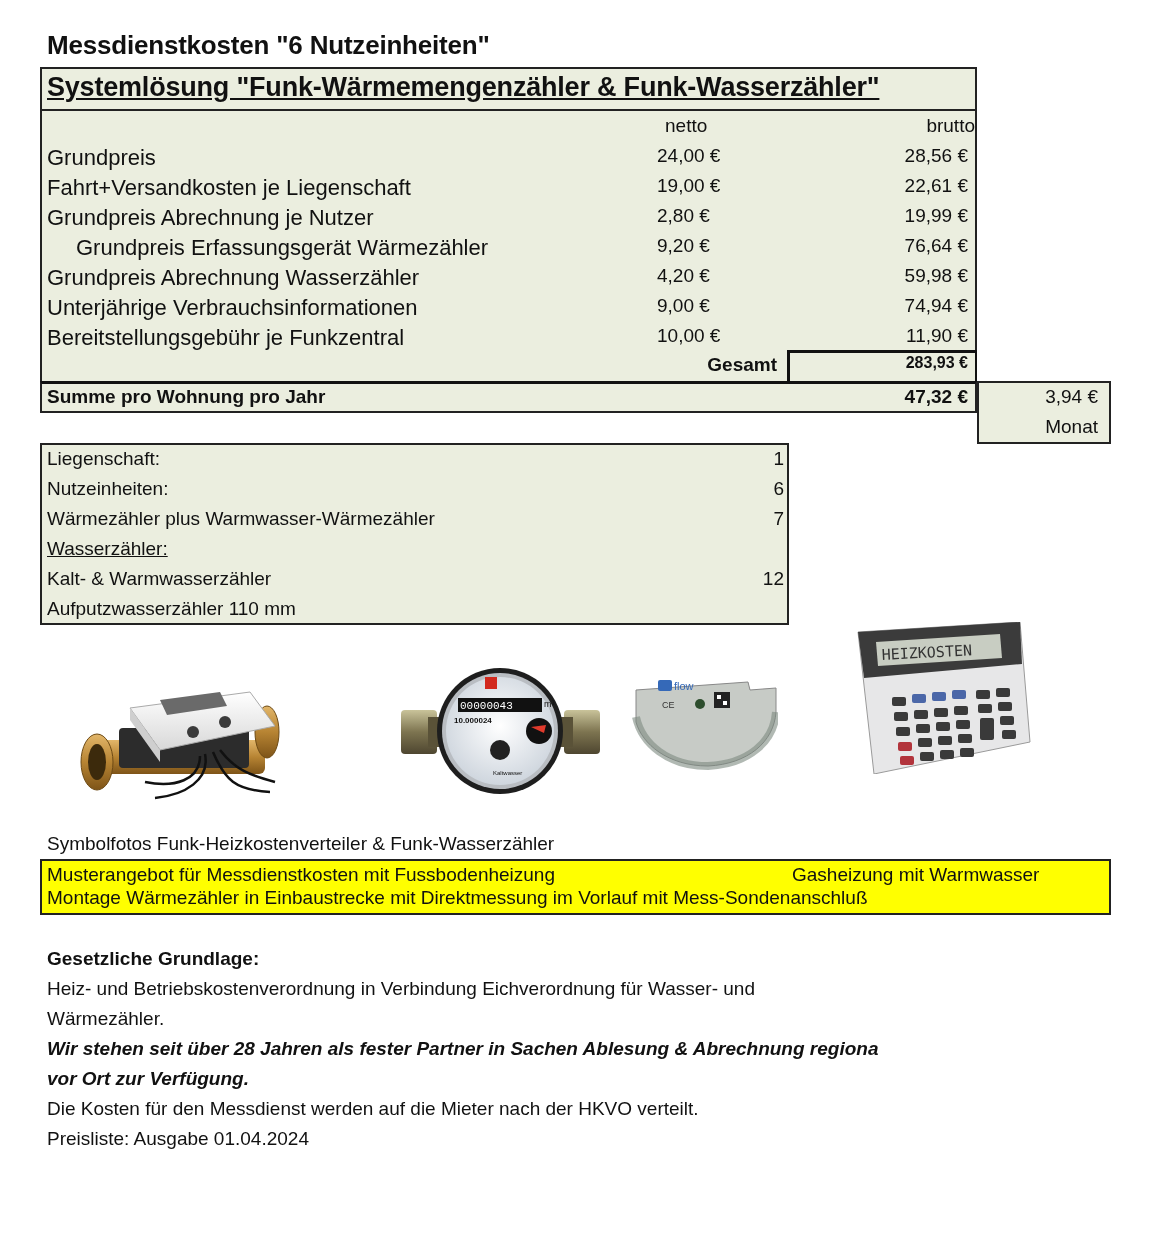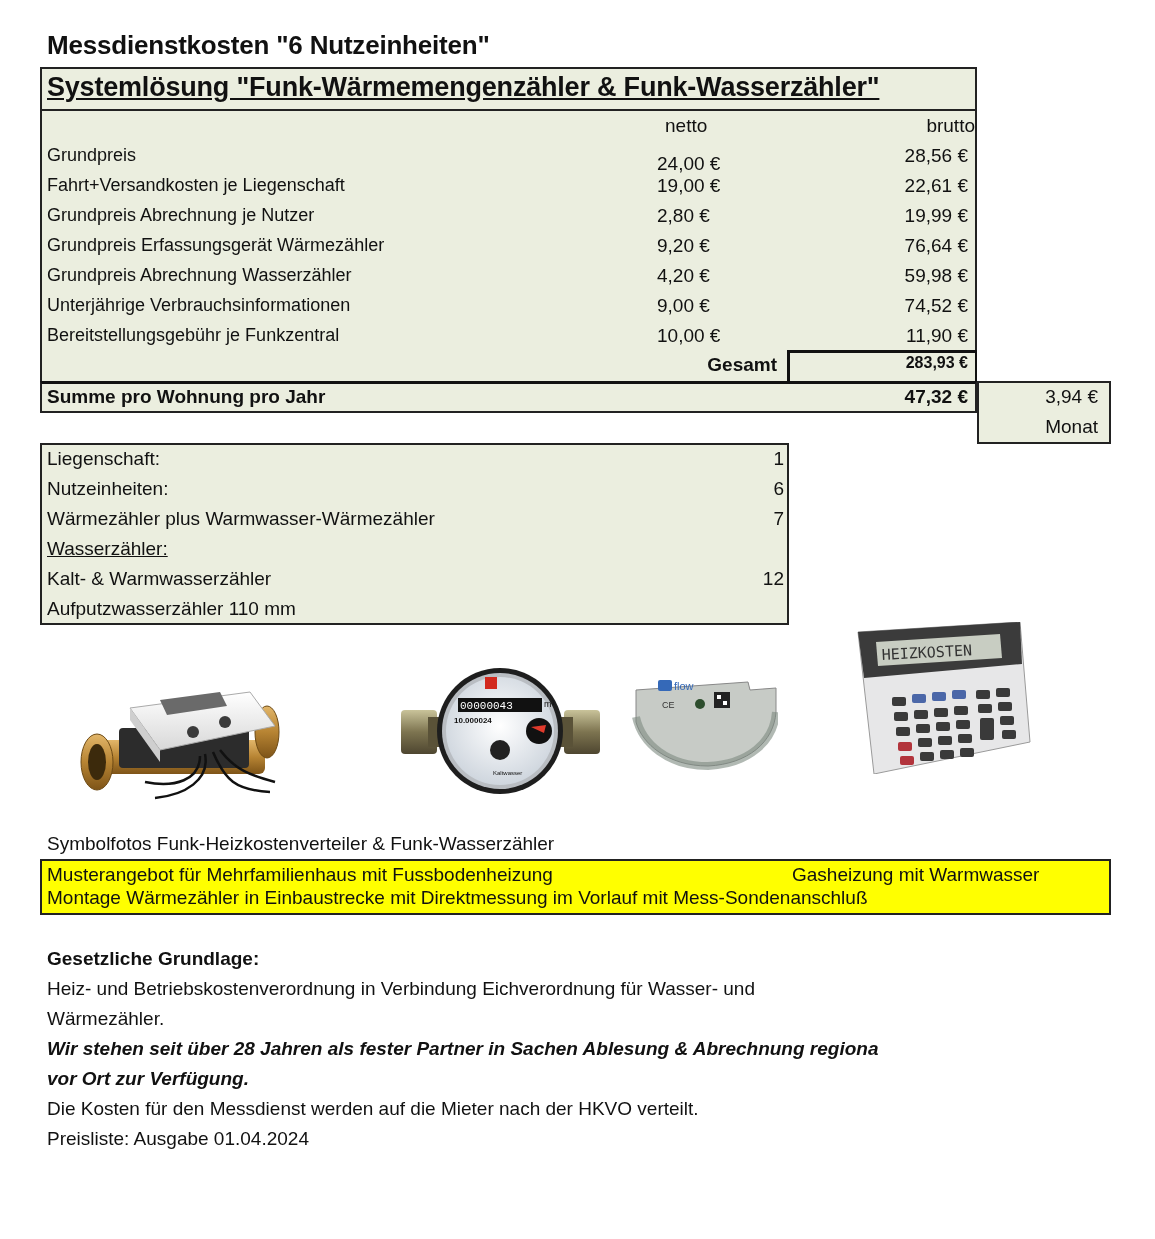--- a/index.html
+++ b/index.html
@@ -17,21 +17,21 @@
   
   .price-box {
     left: 40px; top: 67px; width: 937px; height: 316px;
     border: 2px solid #222; border-bottom: none; box-sizing: border-box;
   }
   .subtitle {
     left: 47px; top: 72px; font-size: 27px; font-weight: bold; text-decoration: underline;
     letter-spacing: -0.2px; white-space: nowrap;
   }
   .subtitle-rule { left: 42px; top: 109px; width: 935px; height: 2px; background: #222; }
-  .row-label { left: 47px; font-size: 18px; white-space: nowrap; }
+  .row-label { left: 47px; font-size: 22px; white-space: nowrap; }
   .col-netto { width: 120px; left: 657px; font-size: 19px; }
   .col-brutto { width: 130px; left: 838px; text-align: right; font-size: 19px; }
   .hdr { font-size: 19px; }
   .gesamt-label { left: 657px; width: 120px; top: 354px; text-align: right; font-size: 19px; font-weight: bold; }
   .gesamt-box {
     left: 787px; top: 350px; width: 190px; height: 34px; border: 3px solid #111; box-sizing: border-box;
     border-right-width: 2px;
   }
   .gesamt-value { left: 790px; width: 178px; top: 354px; text-align: right; font-size: 16px; font-weight: bold; }
 
@@ -78,42 +78,42 @@
 <div class="abs page-title">Messdienstkosten "6 Nutzeinheiten"</div>
 
 <div class="abs price-box cell-bg"></div>
 <div class="abs subtitle">Systemlösung "Funk-Wärmemengenzähler &amp; Funk-Wasserzähler"</div>
 <div class="abs subtitle-rule"></div>
 
 <div class="abs col-netto hdr" style="top:115px; left:665px;">netto</div>
 <div class="abs col-brutto hdr" style="top:115px; left:845px;">brutto</div>
 
 <div class="abs row-label" style="top:145px;">Grundpreis</div>
-<div class="abs col-netto" style="top:145px;margin-top:8px;">24,00 €</div>
+<div class="abs col-netto" style="top:145px;">24,00 €</div>
 <div class="abs col-brutto" style="top:145px;">28,56 €</div>
 
 <div class="abs row-label" style="top:175px;">Fahrt+Versandkosten je Liegenschaft</div>
 <div class="abs col-netto" style="top:175px;">19,00 €</div>
 <div class="abs col-brutto" style="top:175px;">22,61 €</div>
 
 <div class="abs row-label" style="top:205px;">Grundpreis Abrechnung je Nutzer</div>
 <div class="abs col-netto" style="top:205px;">2,80 €</div>
 <div class="abs col-brutto" style="top:205px;">19,99 €</div>
 
-<div class="abs row-label" style="top:235px;">Grundpreis Erfassungsgerät Wärmezähler</div>
+<div class="abs row-label" style="top:235px;margin-left:29px;">Grundpreis Erfassungsgerät Wärmezähler</div>
 <div class="abs col-netto" style="top:235px;">9,20 €</div>
 <div class="abs col-brutto" style="top:235px;">76,64 €</div>
 
 <div class="abs row-label" style="top:265px;">Grundpreis Abrechnung Wasserzähler</div>
 <div class="abs col-netto" style="top:265px;">4,20 €</div>
 <div class="abs col-brutto" style="top:265px;">59,98 €</div>
 
 <div class="abs row-label" style="top:295px;">Unterjährige Verbrauchsinformationen</div>
 <div class="abs col-netto" style="top:295px;">9,00 €</div>
-<div class="abs col-brutto" style="top:295px;">74,52 €</div>
+<div class="abs col-brutto" style="top:295px;">74,94 €</div>
 
 <div class="abs row-label" style="top:325px;">Bereitstellungsgebühr je Funkzentral</div>
 <div class="abs col-netto" style="top:325px;">10,00 €</div>
 <div class="abs col-brutto" style="top:325px;">11,90 €</div>
 
 <div class="abs gesamt-label">Gesamt</div>
 <div class="abs gesamt-box"></div>
 <div class="abs gesamt-value">283,93 €</div>
 
 <div class="abs summe-box cell-bg"></div>
@@ -249,21 +249,21 @@
     <g fill="#b2343c">
       <rect x="46" y="120" width="14" height="9" rx="2"></rect>
         <rect x="48" y="134" width="14" height="9" rx="2"></rect>
     </g>
   </svg>
 </div>
 
 <div class="abs caption">Symbolfotos Funk-Heizkostenverteiler &amp; Funk-Wasserzähler</div>
 
 <div class="abs yellow-box"></div>
-<div class="abs yl" style="left:47px; top:864px;">Musterangebot für Mehrfamilienhaus mit Fussbodenheizung</div>
+<div class="abs yl" style="left:47px; top:864px;">Musterangebot für Messdienstkosten mit Fussbodenheizung</div>
 <div class="abs yl" style="left:792px; top:864px;">Gasheizung mit Warmwasser</div>
 <div class="abs yl" style="left:47px; top:887px;">Montage Wärmezähler in Einbaustrecke mit Direktmessung im Vorlauf mit Mess-Sondenanschluß</div>
 
 <div class="abs legal bold" style="top:948px;">Gesetzliche Grundlage:</div>
 <div class="abs legal" style="top:978px;">Heiz- und Betriebskostenverordnung in Verbindung Eichverordnung für Wasser- und</div>
 <div class="abs legal" style="top:1008px;">Wärmezähler.</div>
 <div class="abs legal bi" style="top:1038px;">Wir stehen seit über 28 Jahren als fester Partner in Sachen Ablesung &amp; Abrechnung regiona</div>
 <div class="abs legal bi" style="top:1068px;">vor Ort zur Verfügung.</div>
 <div class="abs legal" style="top:1098px;">Die Kosten für den Messdienst werden auf die Mieter nach der HKVO verteilt.</div>
 <div class="abs legal" style="top:1128px;text-align:center;">Preisliste: Ausgabe 01.04.2024</div>

